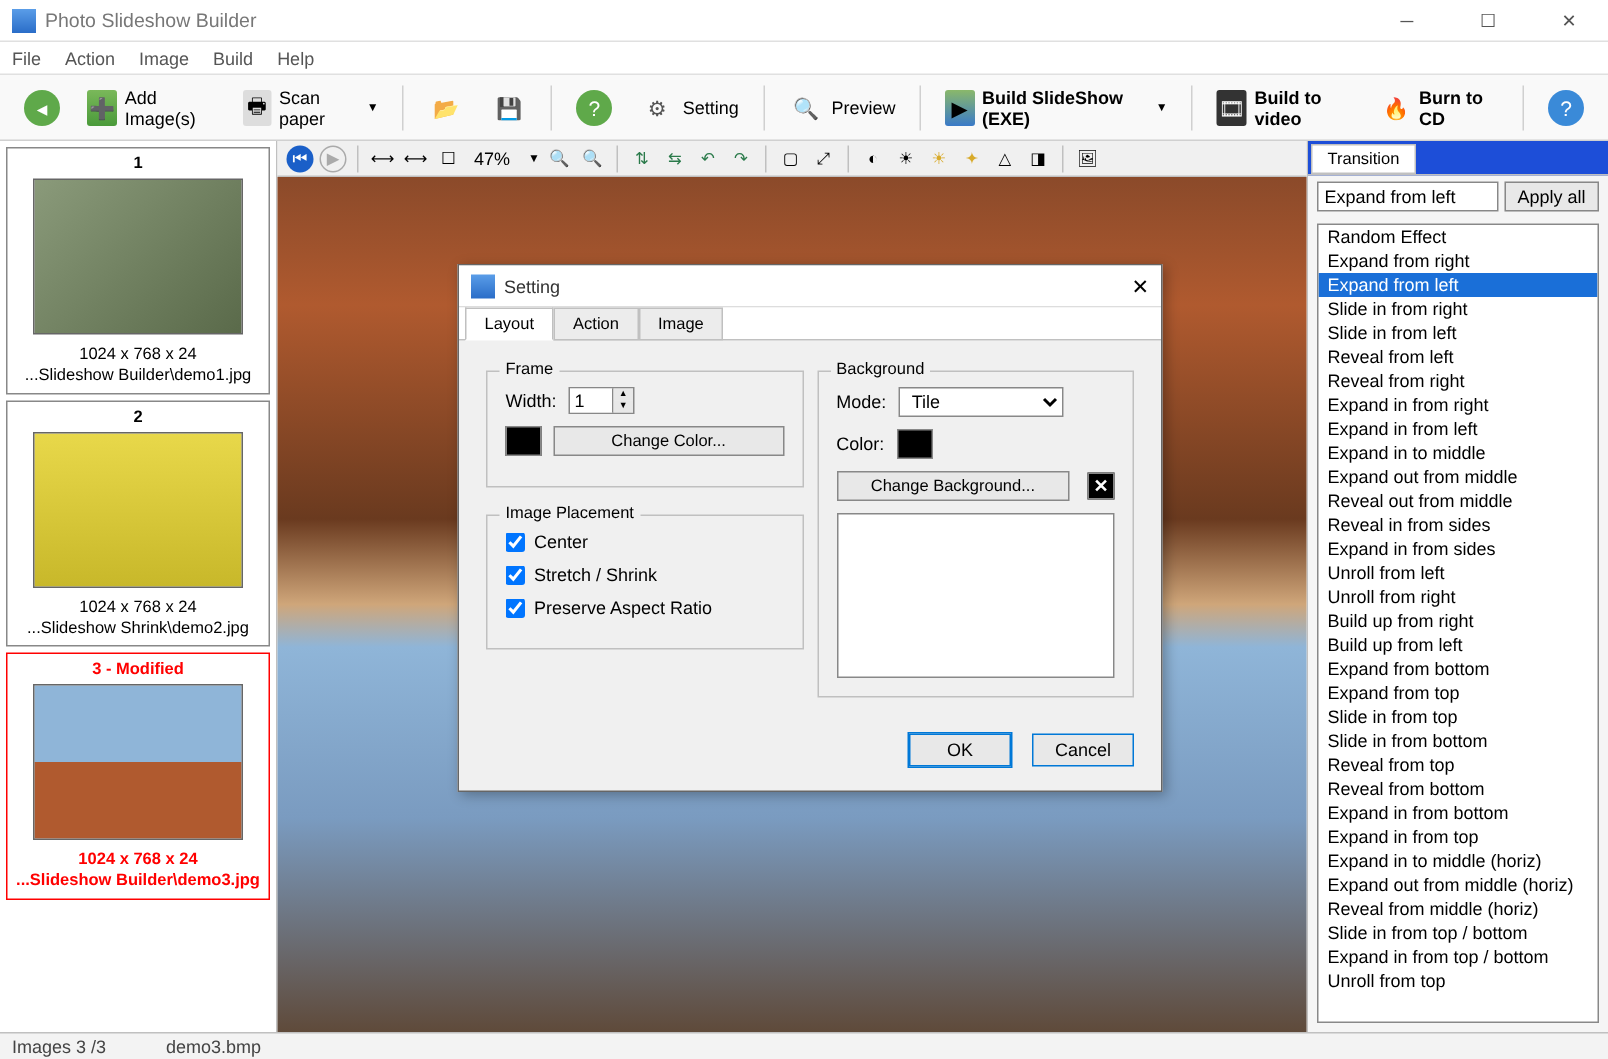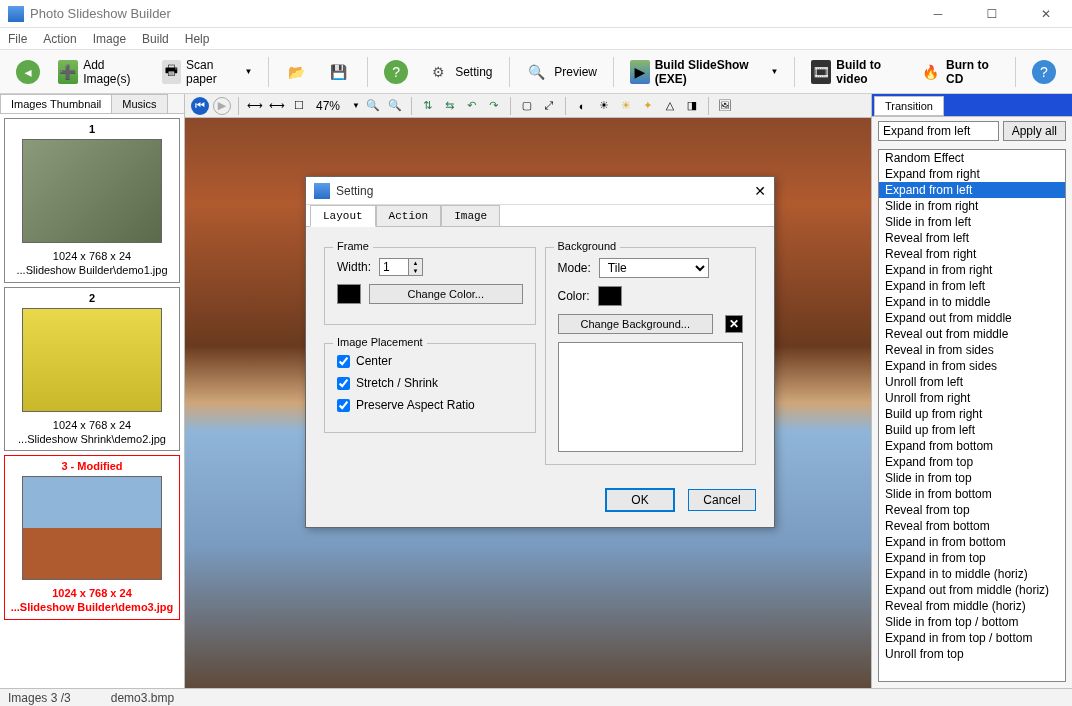--- a/index.html
+++ b/index.html
@@ -61,21 +61,21 @@
 
 .statusbar { height: 18px; border-top: 1px solid #c0c0c0; background: #f3f3f3; display: flex; align-items: center; padding: 0 8px; gap: 40px; color: #444; font-size: 11px; }
 
 
 .dialog { position: absolute; left: 305px; top: 176px; width: 470px; background: #f0f0f0; border: 1px solid #666; box-shadow: 2px 2px 8px rgba(0,0,0,0.3); }
 .dlg-title { height: 28px; background: #fff; display: flex; align-items: center; padding: 0 8px; border-bottom: 1px solid #ddd; }
 .dlg-title .ico { width: 16px; height: 16px; background: linear-gradient(#5a9de8,#2a6dc8); margin-right: 6px; }
 .dlg-title .t { flex: 1; color: #333; }
 .dlg-title .x { cursor: pointer; font-size: 14px; }
 .dlg-tabs { display: flex; background: #fff; border-bottom: 1px solid #c0c0c0; padding-left: 4px; }
-.dlg-tabs .dtab { padding: 4px 12px; border: 1px solid #c0c0c0; margin-bottom: -1px; background: #ececec; cursor: pointer; font-size: 11px; font-family: Liberation Mono, monospace; }
+.dlg-tabs .dtab { padding: 4px 12px; border: 1px solid #c0c0c0; margin-bottom: -1px; background: #ececec; cursor: pointer; font-size: 11px; }
 .dlg-tabs .dtab.active { background: #fff; border-bottom: 1px solid #fff; }
 .dlg-body { padding: 20px 18px 14px; display: flex; gap: 9px; }
 .fset { border: 1px solid #c0c0c0; padding: 10px 12px 12px; position: relative; }
 .fset .legend { position: absolute; top: -8px; left: 8px; background: #f0f0f0; padding: 0 4px; font-size: 11px; }
 .col-left { flex: 1; display: flex; flex-direction: column; gap: 18px; }
 .col-right { flex: 1; }
 .frm-row { display: flex; align-items: center; gap: 8px; margin-bottom: 8px; }
 .spin { display: flex; border: 1px solid #888; }
 .spin input { width: 28px; border: none; padding: 1px 3px; text-align: left; }
 .spin .arrows { width: 14px; display: flex; flex-direction: column; border-left: 1px solid #888; }
@@ -162,24 +162,20 @@
     </div>
   <div class="sep"></div>
   <div class="tbtn">
       <div class="ico" style="background:#3a8ad8;color:#fff;border-radius:50%">?</div>
     </div>
 </div>
 
 <div class="main">
 
   <div class="left-panel">
-    <div class="tabs">
-      <div class="tab">Images Thumbnail</div>
-      <div class="tab inactive">Musics</div>
-    </div>
     <div class="thumbs" id="thumbs">
         <div class="thumb">
           <div class="num">1</div>
     <div class="img" style="background:linear-gradient(135deg,#8a9a7a,#5a6a4a)"></div>
     <div class="info">1024 x 768 x 24</div>
     <div class="info">...Slideshow Builder\demo1.jpg</div>
         </div>
         <div class="thumb">
           <div class="num">2</div>
     <div class="img" style="background:linear-gradient(#e8d84a,#c8b82a)"></div>

